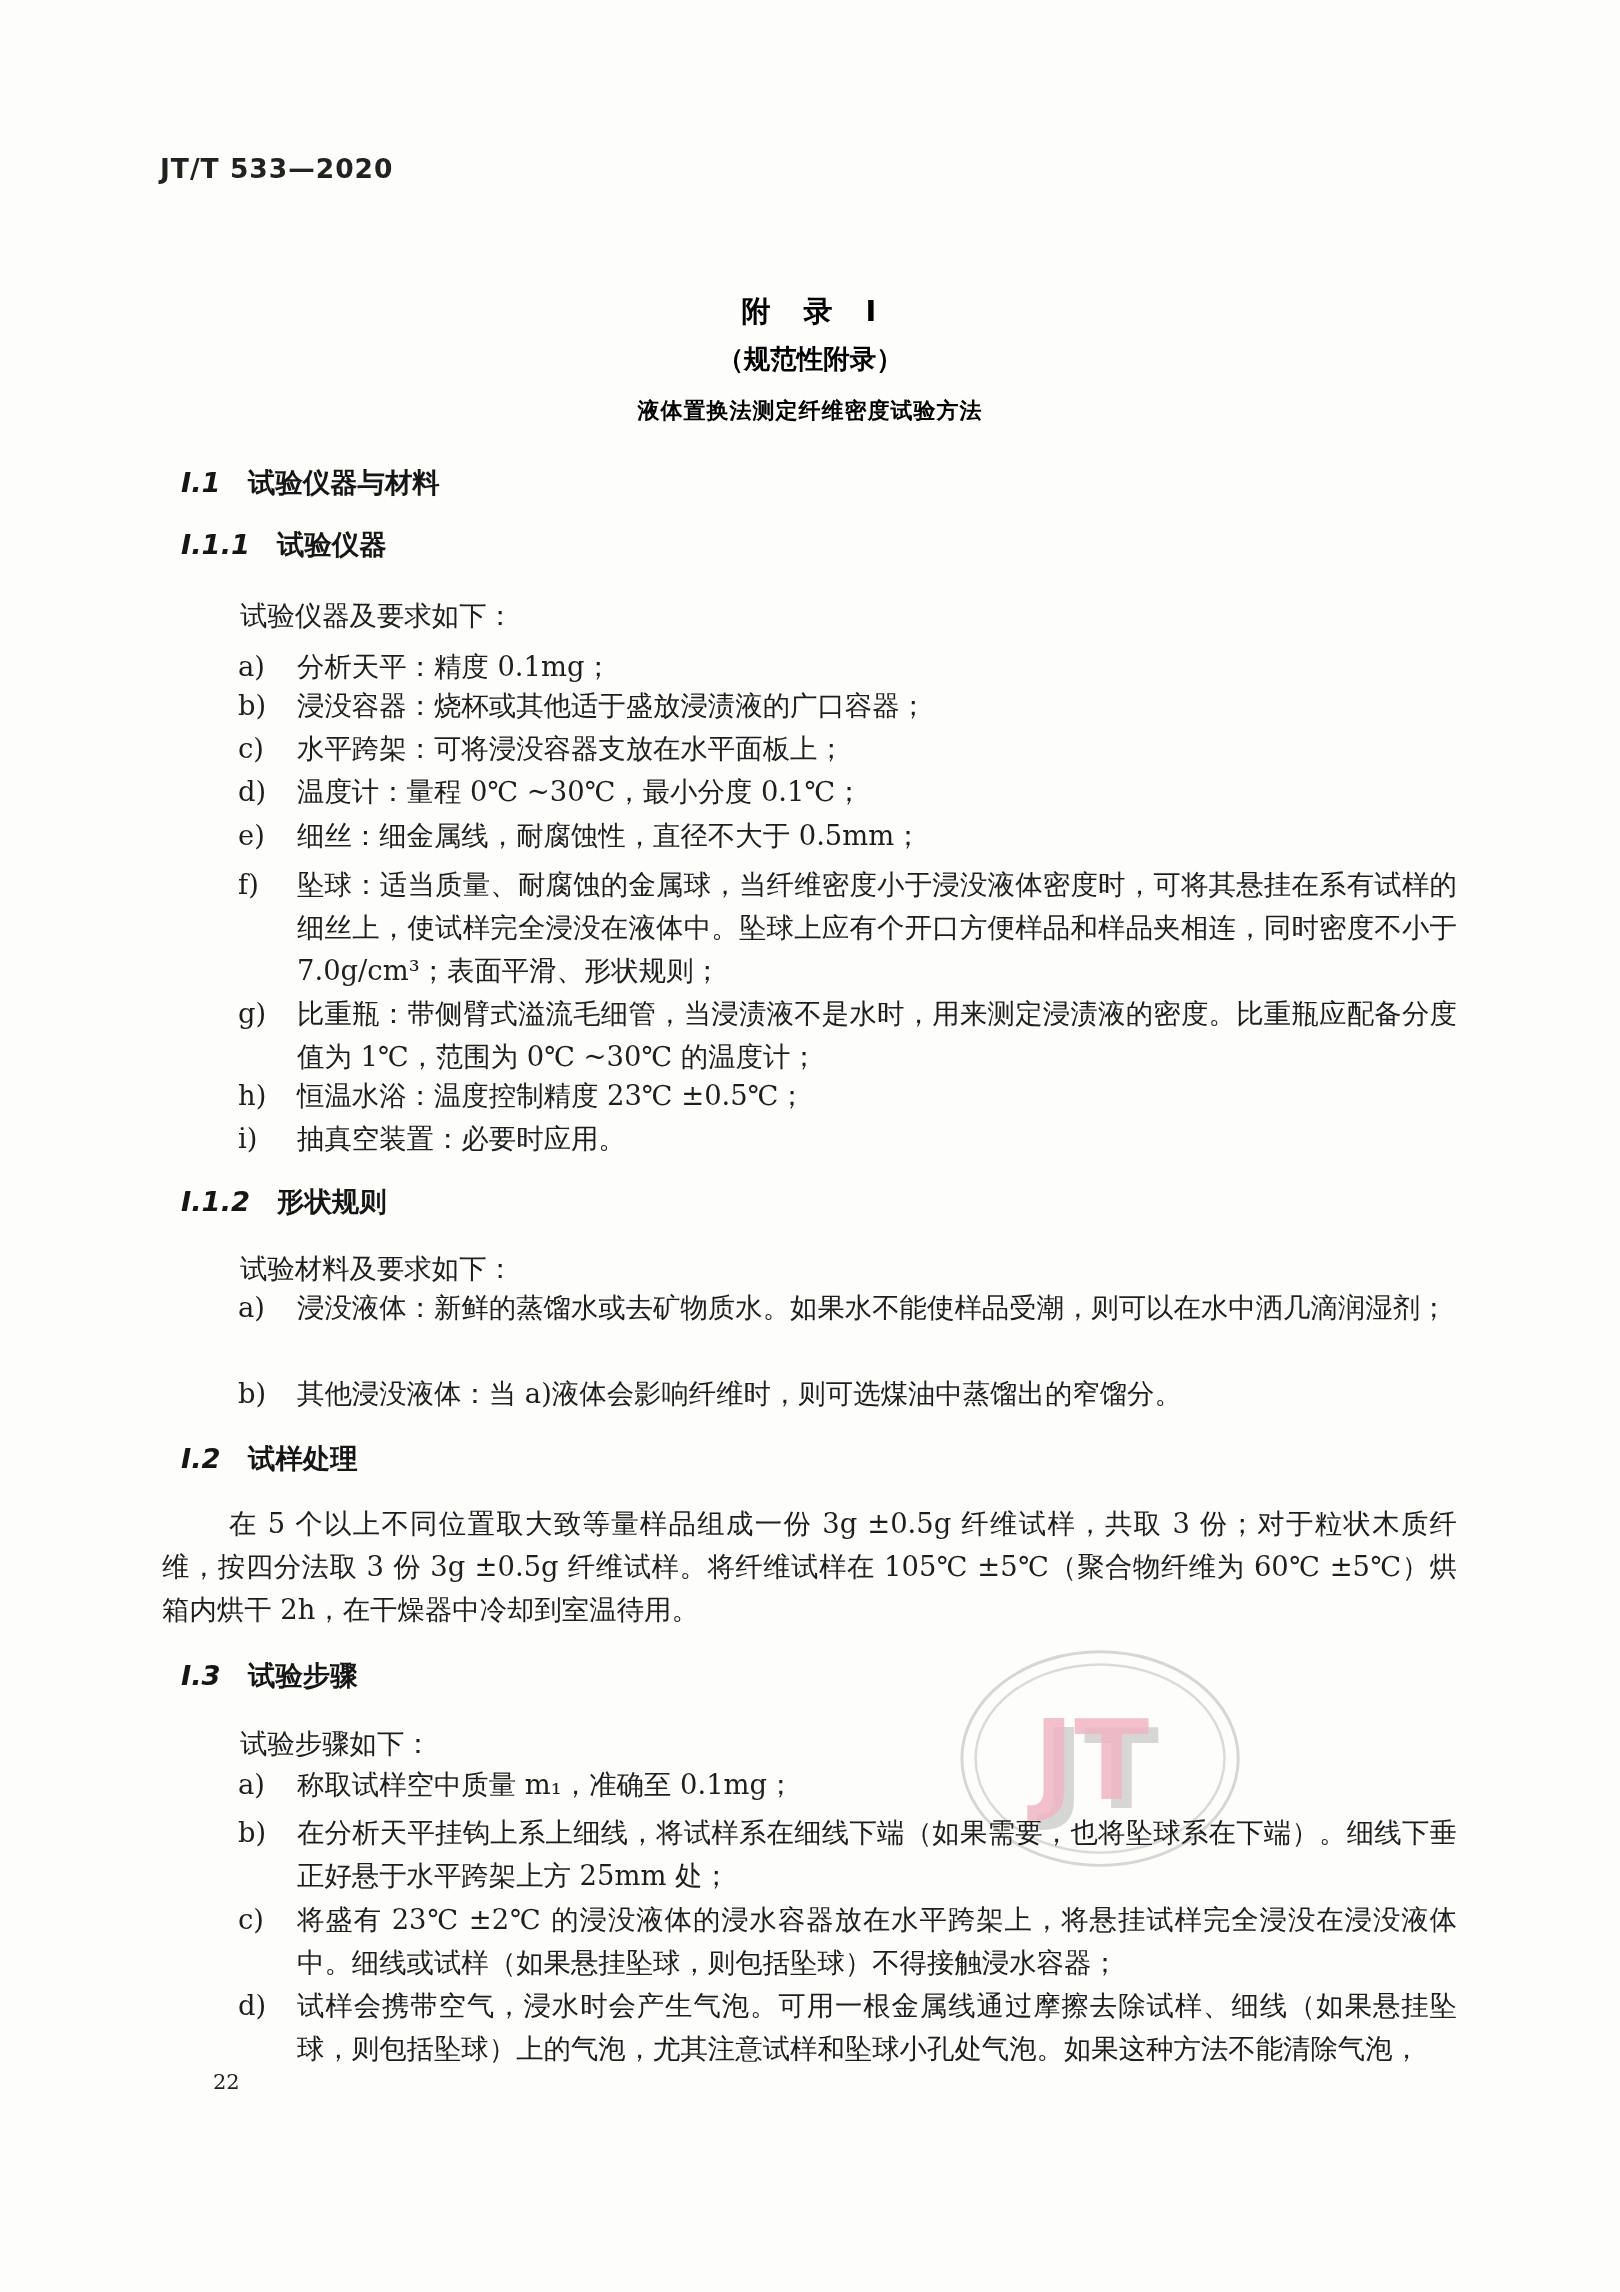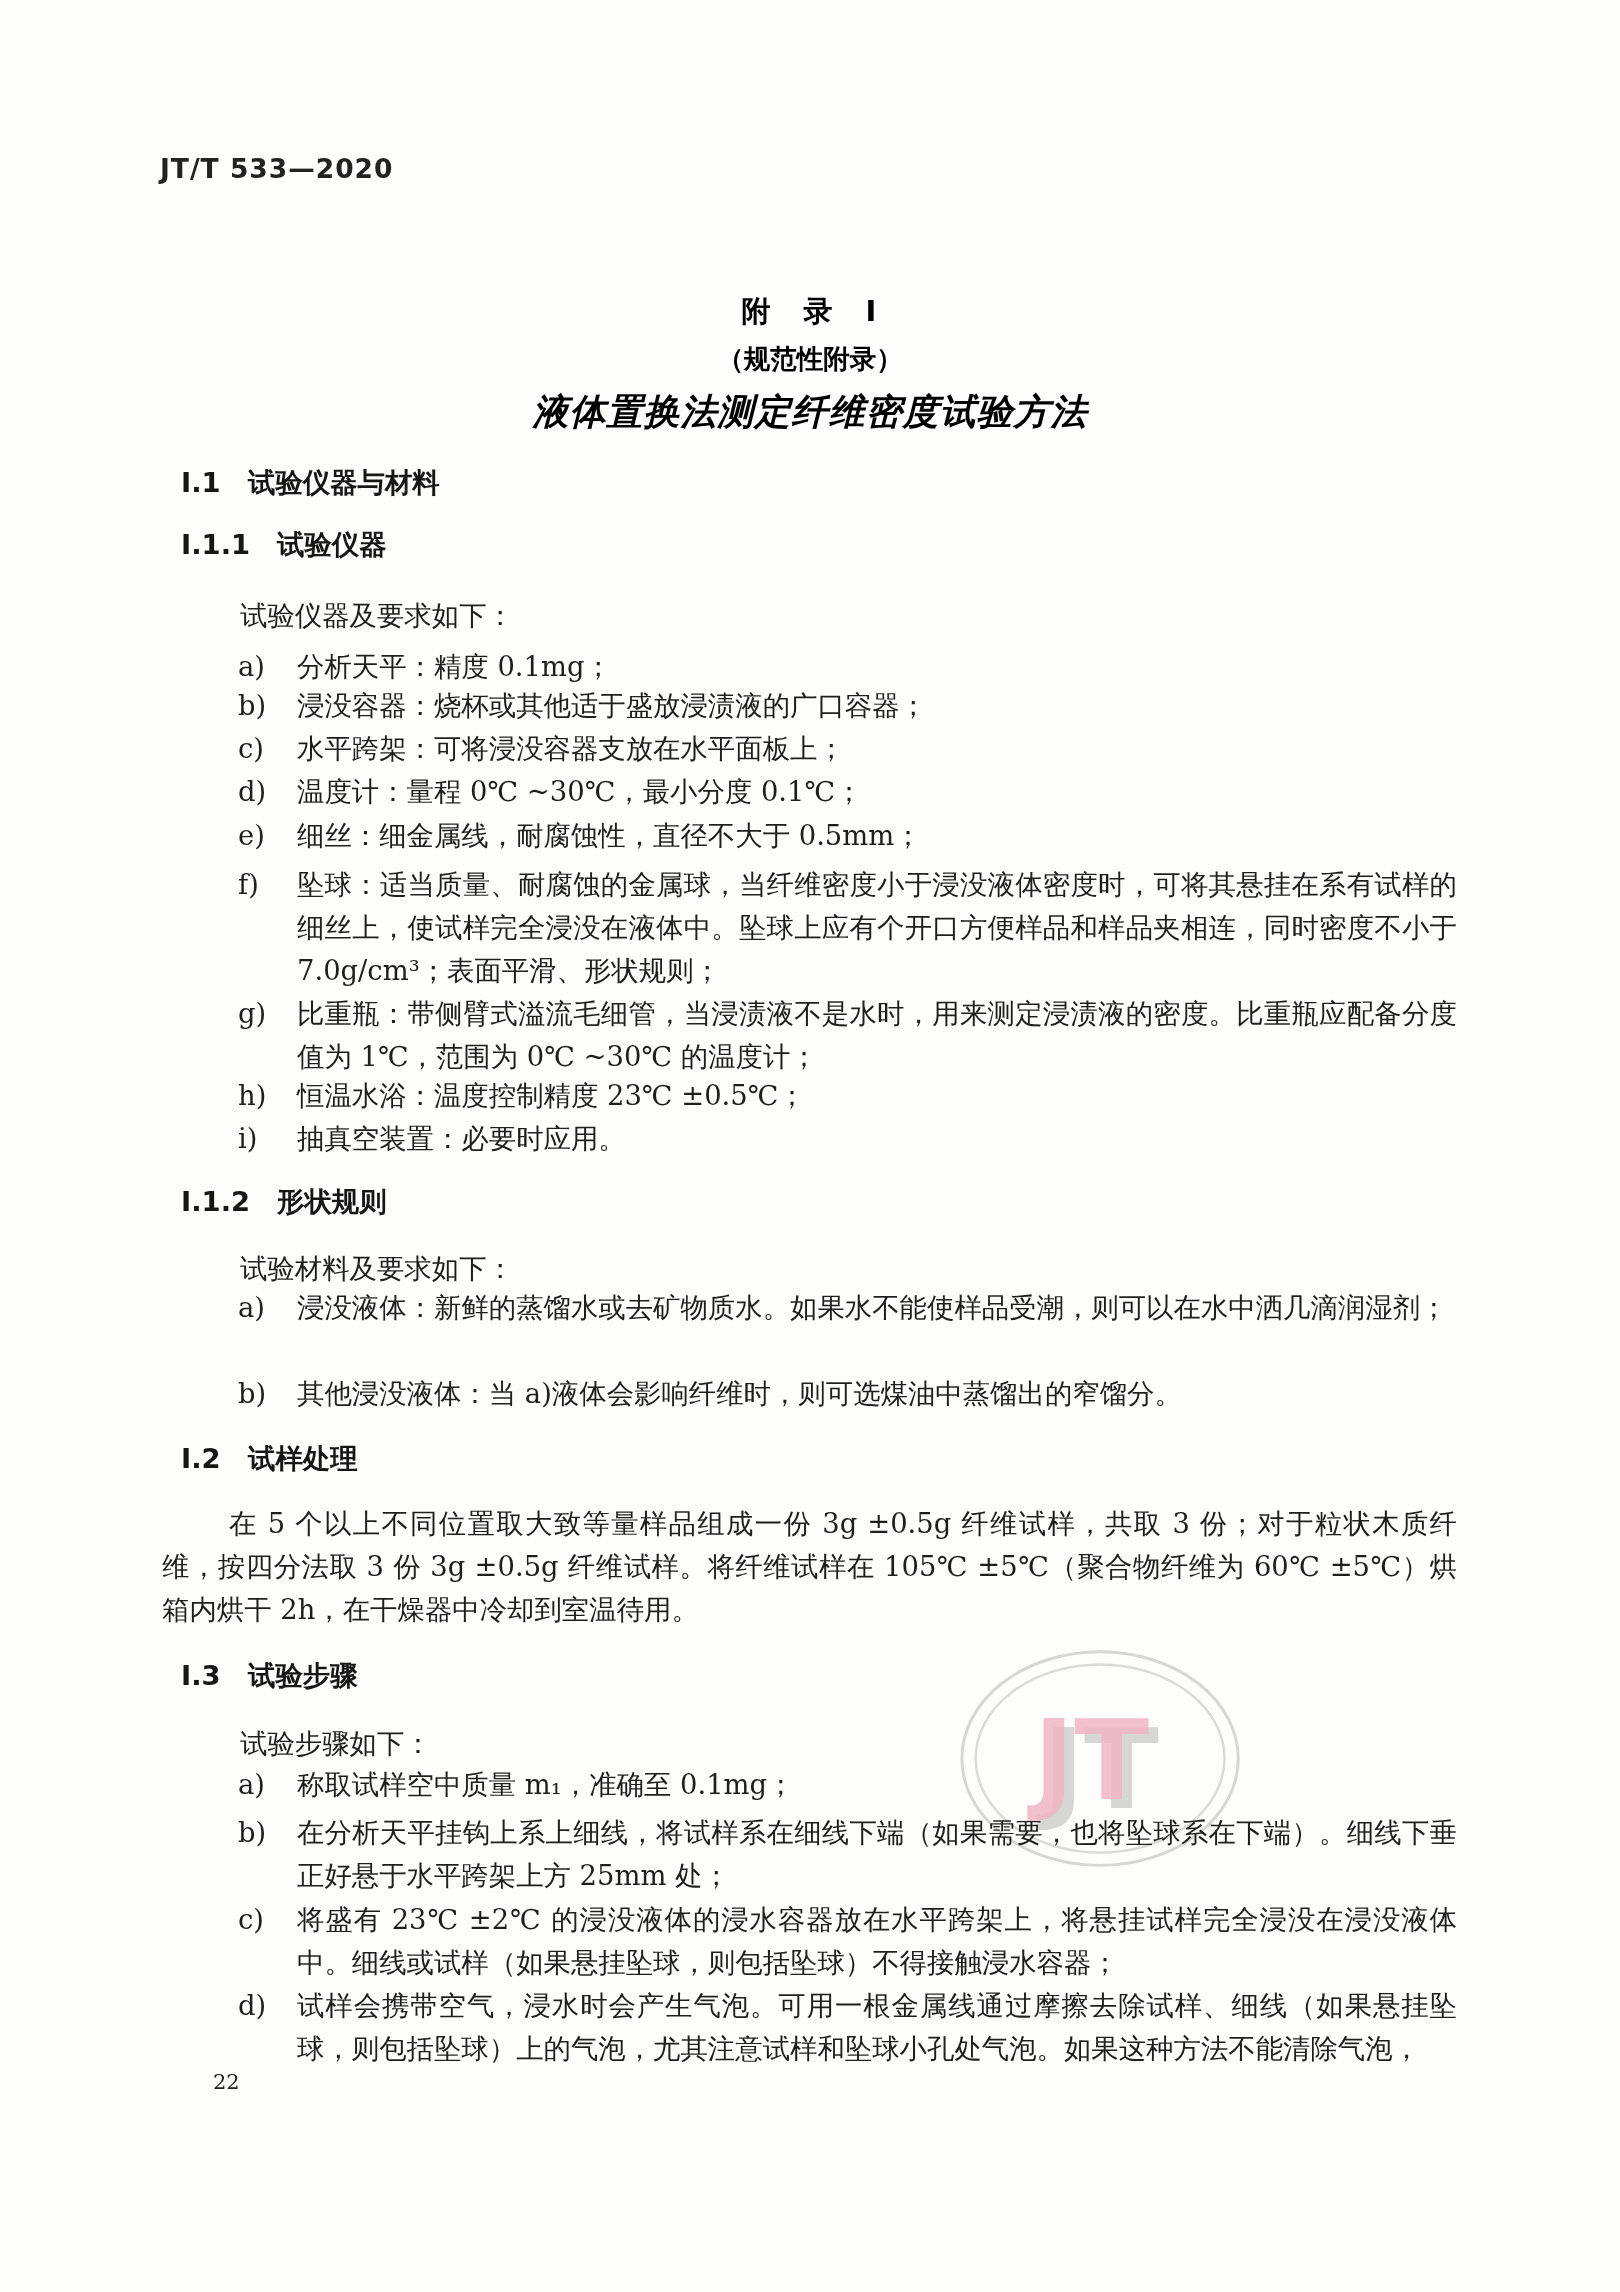--- a/index.html
+++ b/index.html
@@ -15,28 +15,28 @@
   .abs{position:absolute;}
   .running-header{
     top:153px;left:160px;
     font-family:"DejaVu Sans","Liberation Sans",sans-serif;
     font-size:26.5px;font-weight:bold;letter-spacing:1px;color:#222;
   }
   .title-line{left:0;right:0;text-align:center;
     font-family:"DejaVu Sans","Liberation Sans",sans-serif;font-weight:bold;color:#000000;}
   .t1{top:292px;font-size:29px;letter-spacing:2px;}
   .t2{top:341px;font-size:26.5px;}
-  .t3{top:388px;font-size:36px;letter-spacing:1px;font-style:italic;}
+  .t3{top:396px;font-size:22px;letter-spacing:1px;}
   .heading{
     left:181px;right:160px;
     font-family:"DejaVu Sans","Liberation Sans",sans-serif;
     font-weight:bold;font-size:27.4px;line-height:33px;color:#161616;
     white-space:nowrap;
   }
-  .heading .num{display:inline-block;}
+  .heading .num{display:inline-block;font-style:italic;}
   .num-w68{min-width:67px;}
   .num-w98{min-width:96px;}
   .intro{
     left:240px;right:160px;
     font-size:27.4px;line-height:43px;
   }
   .li{
     left:238px;right:163px;
     font-size:27.4px;line-height:43px;
   }

